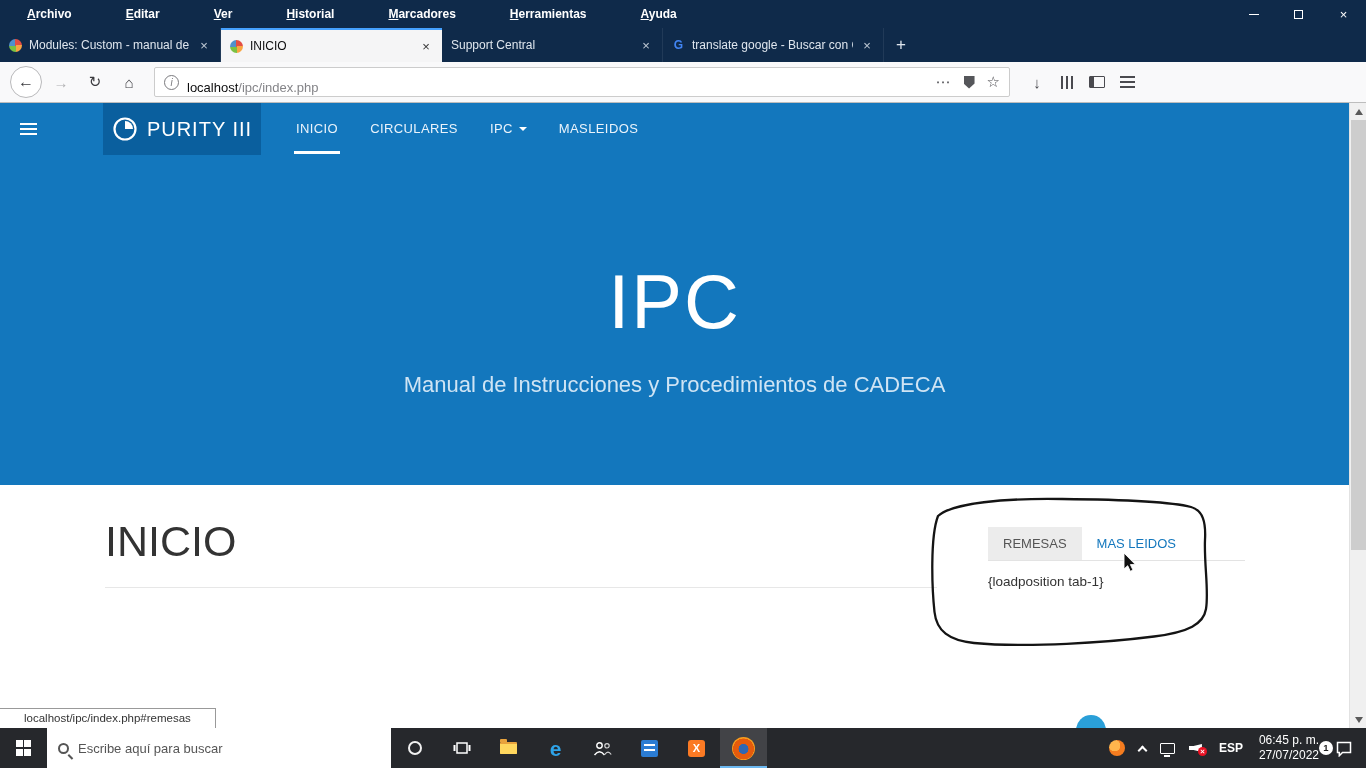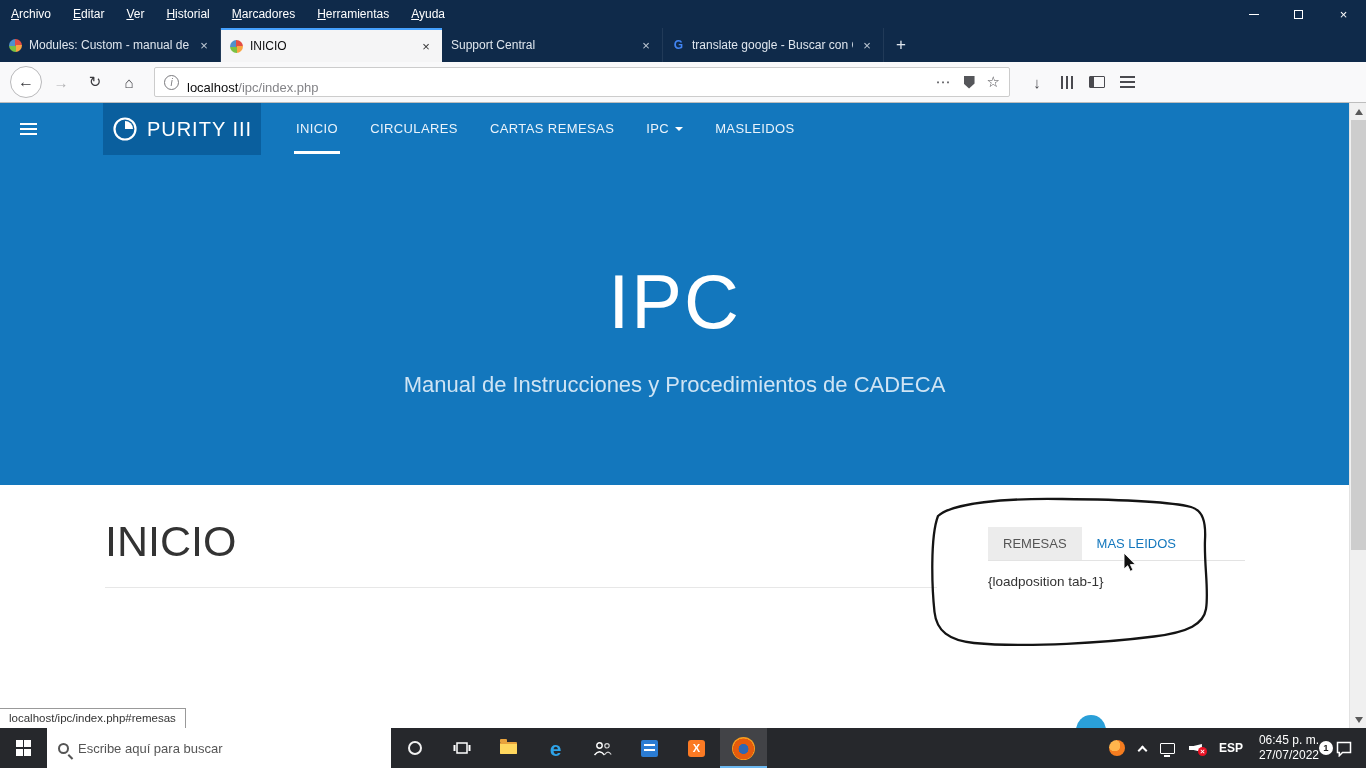--- a/index.html
+++ b/index.html
@@ -1,21 +1,21 @@
 <!DOCTYPE html>
 <html><head>
 <meta charset="utf-8">
 <style>
   * { margin:0; padding:0; box-sizing:border-box; }
   body { font-family:"Liberation Sans", sans-serif; background:#000; }
   .screen { position:relative; width:1366px; height:768px; overflow:hidden; background:#fff; font-family:"Liberation Sans", sans-serif; }
 
   
   .menubar { position:absolute; top:0; left:0; width:100%; height:28px; background:#0f2a4a; display:flex; align-items:center; color:#fff; font-size:12px; }
-  .menu-item { display:inline-block; padding:0 11px; line-height:28px; cursor:default; }
+  .menu-item { display:inline-block; padding:0 27px; line-height:28px; cursor:default;font-weight:bold; }
   .menu-item::first-letter { text-decoration:underline; }
   .winctl { margin-left:auto; display:flex; height:28px; }
   .winctl .wbtn { width:45px; height:28px; display:flex; align-items:center; justify-content:center; color:#fff; font-size:13px; }
   .icon-minbar { width:10px; height:1px; background:#fff; display:block; }
   .icon-maxbox { width:9px; height:9px; border:1px solid #fff; display:block; }
 
   
   .tabbar { position:absolute; top:28px; left:0; width:100%; height:34px; background:#0f2a4a; display:flex; align-items:stretch; }
   .tab { width:221px; display:flex; align-items:center; gap:7px; padding:0 9px; color:#dfe6ee; font-size:12px; border-right:1px solid rgba(255,255,255,0.08); cursor:default; }
   .tab.active { background:#f5f5f6; color:#0c0c0d; border-top:2px solid #45a1ff; border-right:none; }
@@ -70,21 +70,21 @@
   .widget { position:absolute; left:988px; top:424px; }
   .widget-tabs { display:flex; }
   .wtab { padding:9px 15px; font-size:13px; cursor:pointer; }
   .wtab-active { background:#ececec; color:#555; }
   .wtab-link { background:#fff; color:#1377bd; }
   .widget-tabline { width:257px; height:1px; background:#e3e3e3; }
   .widget-body { margin-top:13px; font-size:13.5px; color:#333; }
 
   .annotation { position:absolute; left:0; top:0; width:1349px; height:625px; pointer-events:none; z-index:10; }
 
-  .status-tooltip { position:absolute; left:0; bottom:0; background:#fff; border:1px solid #999; border-left:none; border-bottom:none; padding:3px 9px 4px; font-size:11.5px; color:#333; z-index:12; }
+  .status-tooltip { position:absolute; left:0; bottom:0; background:#fff; border:1px solid #999; border-left:none; border-bottom:none; padding:3px 24px 4px; font-size:11.5px; color:#333; z-index:12; }
   .float-circle { position:absolute; left:1076px; top:612px; width:30px; height:30px; border-radius:50%; background:#2a9fd8; }
 
   .scrollbar { position:absolute; right:0; top:0; width:17px; height:625px; background:#f0f0f0; border-left:1px solid #e2e2e2; z-index:11; }
   .sb-arrow { position:absolute; left:0; width:17px; height:17px; display:flex; align-items:center; justify-content:center; }
   .sb-up { top:0; } .sb-down { bottom:0; }
   .tri-up { width:0; height:0; border-left:4px solid transparent; border-right:4px solid transparent; border-bottom:6px solid #5a5a5a; }
   .tri-down { width:0; height:0; border-left:4px solid transparent; border-right:4px solid transparent; border-top:6px solid #5a5a5a; }
   .sb-thumb { position:absolute; top:17px; left:1px; width:15px; height:430px; background:#cdcdcd; }
 
   
@@ -211,23 +211,20 @@
           <span class="brand-text">PURITY III</span>
         </div>
         <div class="site-nav">
           <div class="nav-item active">
               <span>INICIO</span>
             </div>
           <div class="nav-item">
               <span>CIRCULARES</span>
             </div>
           <div class="nav-item">
-              <span>CARTAS REMESAS</span>
-            </div>
-          <div class="nav-item">
               <span>IPC</span>
               <span class="caret-down"></span>
             </div>
           <div class="nav-item">
               <span>MASLEIDOS</span>
             </div>
         </div>
       </div>
 
       <div class="hero">

